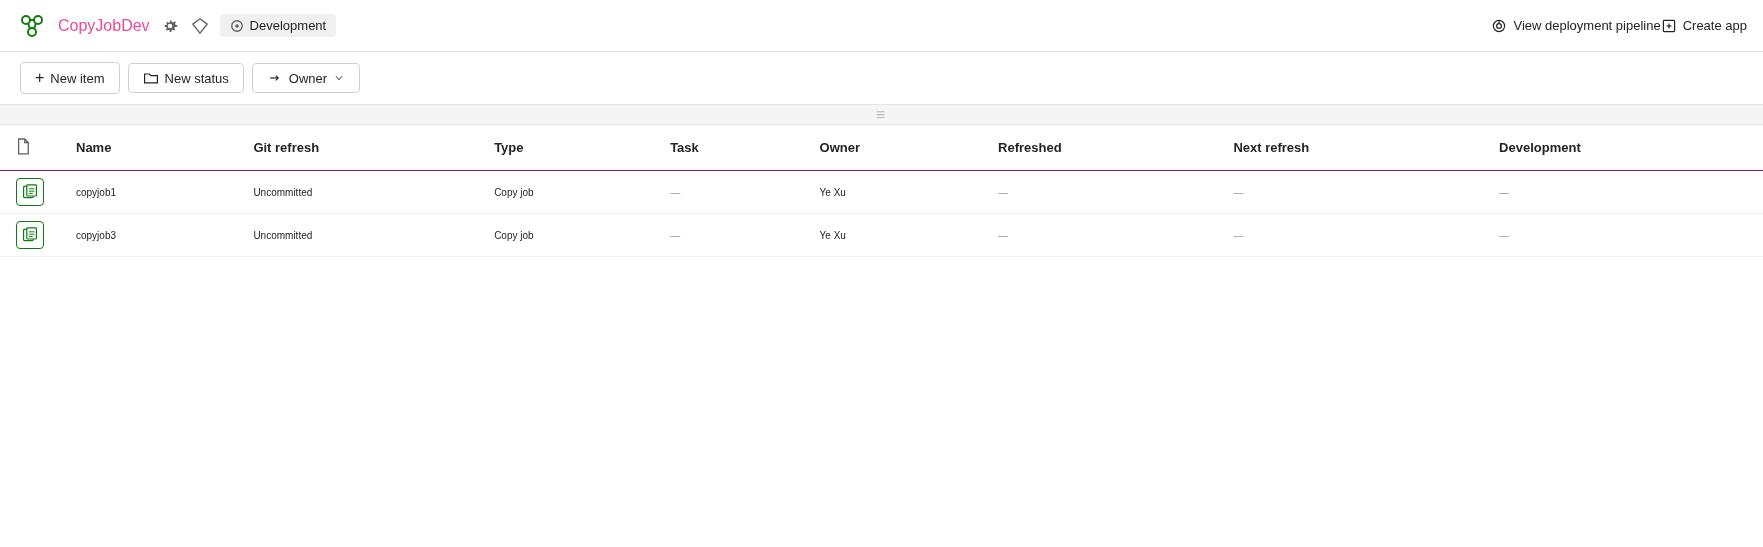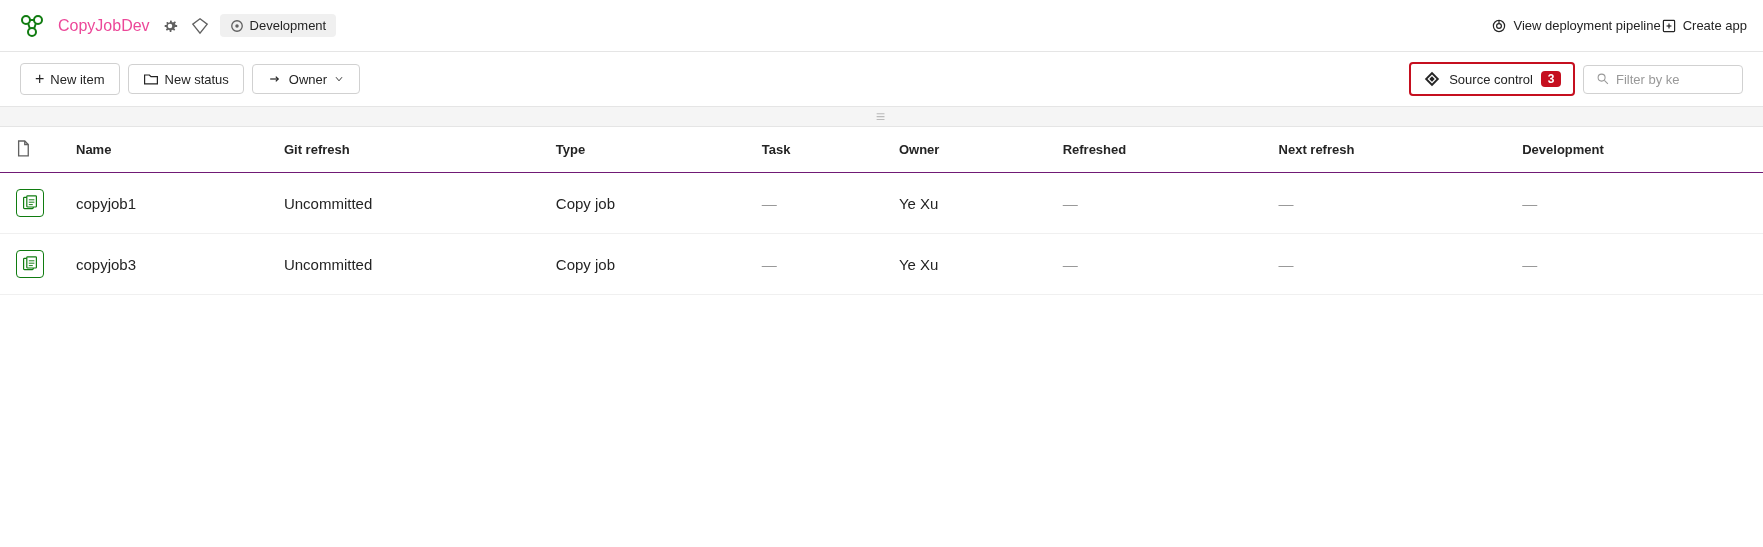--- a/index.html
+++ b/index.html
@@ -77,21 +77,21 @@
     .table-container { padding: 0; overflow-x: auto; }
     table { width: 100%; border-collapse: collapse; }
     thead tr { border-bottom: 1px solid #701a75; }
     thead th {
       text-align: left; padding: 12px 16px;
       font-weight: 600; font-size: 13px; color: #242424;
       white-space: nowrap;
     }
     thead th:first-child { width: 40px; }
     tbody tr { border-bottom: 1px solid #f0f0f0; }
-    tbody td { padding: 16px 16px; font-size: 15px; color: #242424; vertical-align: middle; }
+    tbody td { padding: 7px 16px; font-size: 10px; color: #242424; vertical-align: middle; }
     tbody td:first-child { width: 40px; }
 
     
     .item-icon {
       width: 28px; height: 28px;
       border: 1.5px solid #107c10;
       border-radius: 4px;
       display: flex; align-items: center; justify-content: center;
       color: #107c10; font-size: 14px;
     }
@@ -172,39 +172,20 @@
           <line x1="4" y1="10" x2="14" y2="10"></line>
           <polyline points="11,7 14,10 11,13"></polyline>
         </svg>
       <span>Owner</span>
       <svg viewBox="0 0 20 20" width="12" height="12" fill="#242424">
           <polyline points="5,7 10,13 15,7" stroke="#242424" stroke-width="1.5" fill="none"></polyline>
         </svg>
     </button>
   </div>
 
-  <div class="toolbar-right">
-    <button class="source-control-btn">
-
-      <svg viewBox="0 0 20 20" width="18" height="18" fill="none">
-        <polygon points="10,2 18,10 10,18 2,10" fill="#242424"></polygon>
-        <polygon points="10,5 15,10 10,15 5,10" fill="#fff"></polygon>
-        <polygon points="10,7 13,10 10,13 7,10" fill="#242424"></polygon>
-      </svg>
-      <span>Source control</span>
-      <span class="sc-badge">3</span>
-    </button>
-    <div class="filter-input">
-      <svg viewBox="0 0 20 20" width="14" height="14" fill="none" stroke="#999" stroke-width="1.5">
-          <circle cx="8" cy="8" r="5"></circle>
-          <line x1="12" y1="12" x2="17" y2="17"></line>
-        </svg>
-      <span style="color:#999;">Filter by ke</span>
-    </div>
-  </div>
 </div>
 
 <div class="drag-handle">
   <span class="drag-lines">≡</span>
 </div>
 
 <div class="table-container">
   <table>
     <thead>
       <tr>

